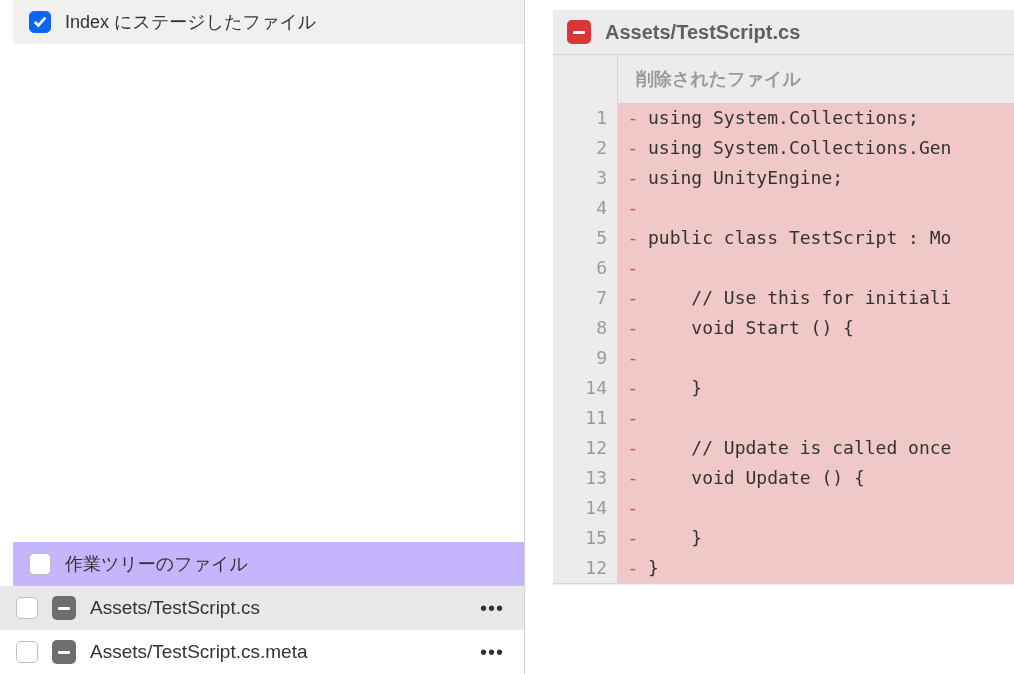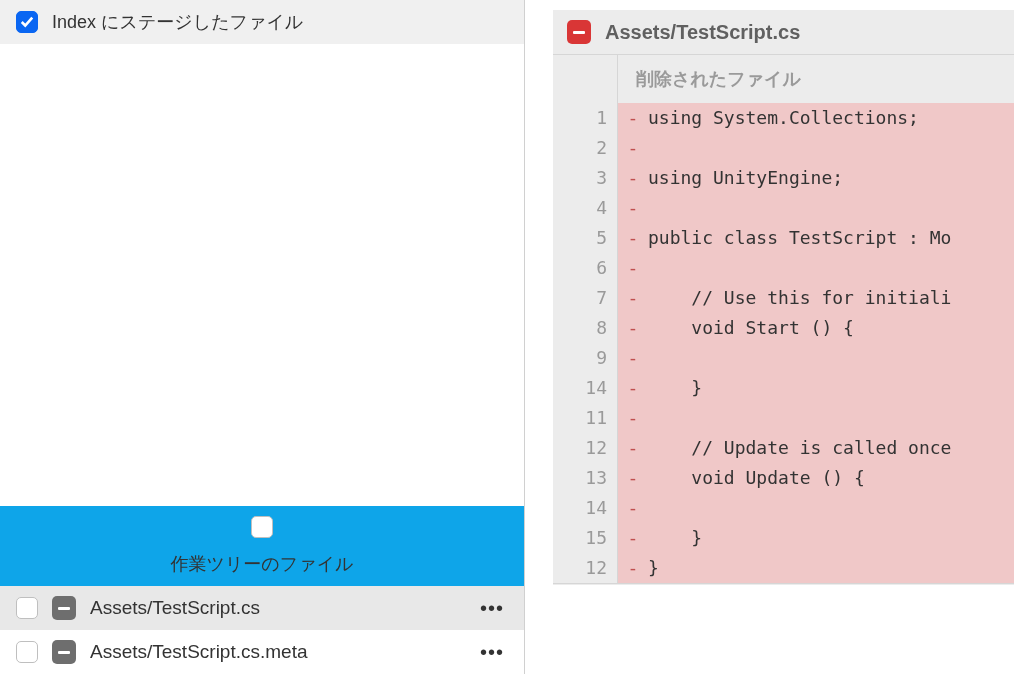--- a/index.html
+++ b/index.html
@@ -17,22 +17,23 @@
     background: #fff;
   }
   .section-header {
     display: flex;
     align-items: center;
     gap: 14px;
     padding: 10px 16px;
     background: #f0f0f0;
     font-size: 18px;
     color: #333;
-  }
-  .section-header.light { background: #0ea5e9; flex-direction: column; }
+    margin-left: 13px;
+  }
+  .section-header.light { background: #c4b5fd; }
   .spacer { flex: 1; }
 
   
   .cb {
     width: 22px; height: 22px;
     border-radius: 5px;
     border: 1px solid #bfbfbf;
     background: #fff;
     display: flex; align-items: center; justify-content: center;
     flex-shrink: 0;
@@ -227,21 +228,21 @@
           <div>14</div>
           <div>11</div>
           <div>12</div>
           <div>13</div>
           <div>14</div>
           <div>15</div>
           <div>12</div>
         </div>
       <div class="code-area" id="code-area">
           <div class="code-line"><span class="sign">-</span><span>using System.Collections;</span></div>
-          <div class="code-line"><span class="sign">-</span></div>
+          <div class="code-line"><span class="sign">-</span><span>using System.Collections.Gen</span></div>
           <div class="code-line"><span class="sign">-</span><span>using UnityEngine;</span></div>
           <div class="code-line"><span class="sign">-</span><span></span></div>
           <div class="code-line"><span class="sign">-</span><span>public class TestScript : Mo</span></div>
           <div class="code-line"><span class="sign">-</span><span></span></div>
           <div class="code-line"><span class="sign">-</span><span>    // Use this for initiali</span></div>
           <div class="code-line"><span class="sign">-</span><span>    void Start () {</span></div>
           <div class="code-line"><span class="sign">-</span><span></span></div>
           <div class="code-line"><span class="sign">-</span><span>    }</span></div>
           <div class="code-line"><span class="sign">-</span><span></span></div>
           <div class="code-line"><span class="sign">-</span><span>    // Update is called once</span></div>

